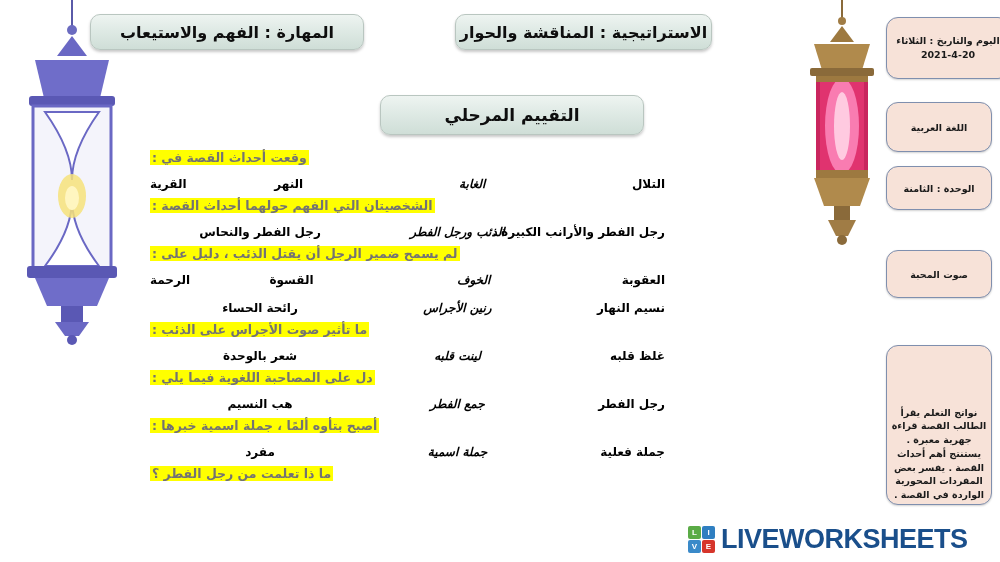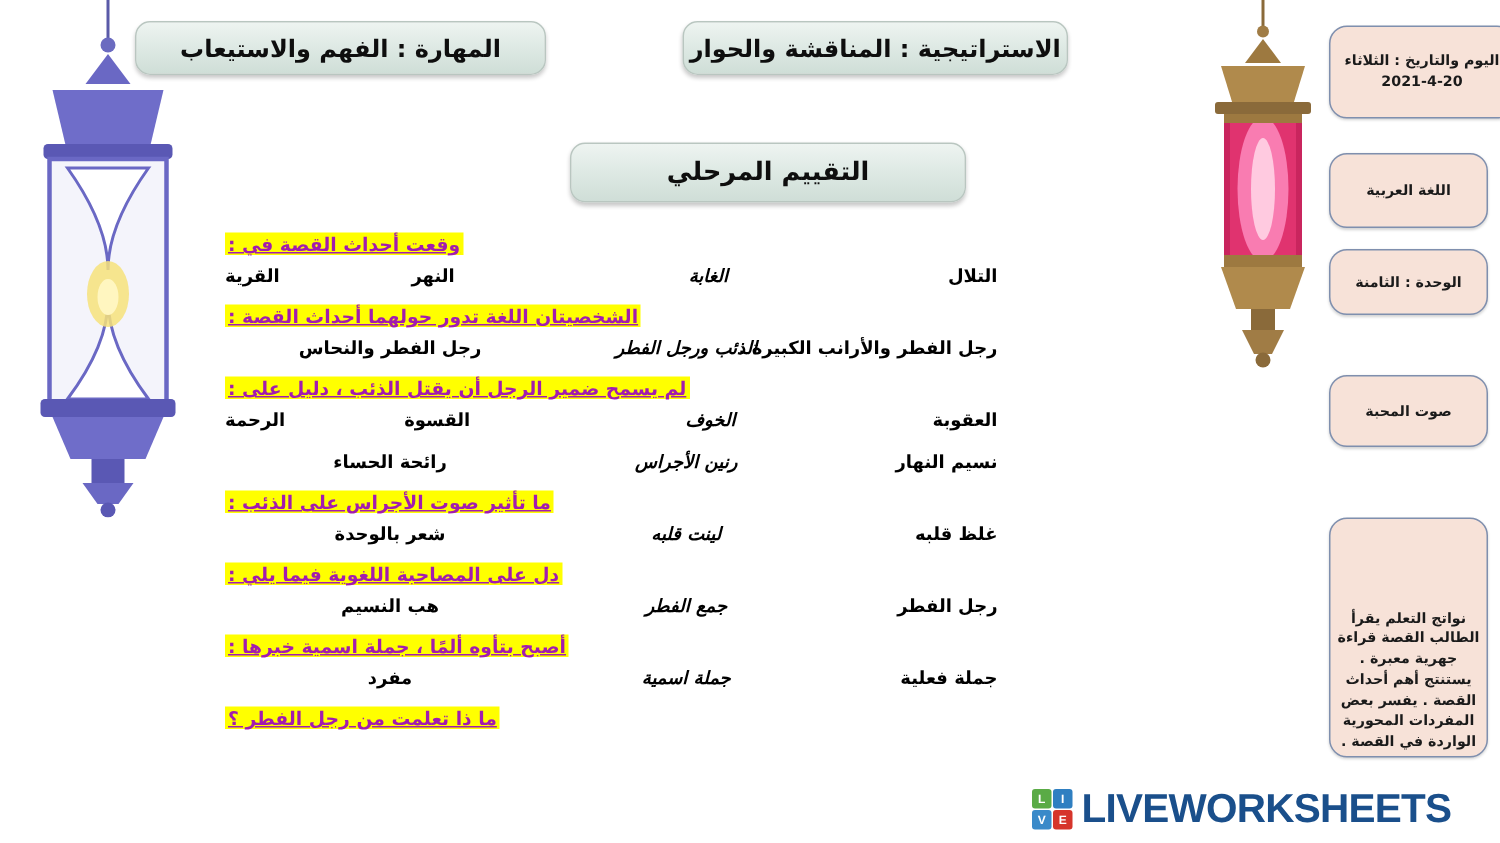--- a/index.html
+++ b/index.html
@@ -58,28 +58,27 @@
   .sheet{
     position:absolute;
     left:150px;top:150px;width:545px;height:360px;
     direction:rtl;
     font-family:"DejaVu Sans","Liberation Sans",sans-serif;
   }
   .q-line{
     text-align:right;
     font-size:12.5px;
     font-weight:bold;
-    color:#a21caf;
+    color:#737373;
     line-height:1.05;
     margin:0;
     height:20px;
     display:flex;
     justify-content:flex-end;
-    align-items:flex-end;
-    text-decoration:underline;
+    align-items:flex-start;
   }
   .q-line .hl{
     background:#ffff00;
     padding:1px 2px;
     white-space:nowrap;
   }
   .opt-row{
     display:flex;
     flex-direction:row;
     justify-content:flex-start;
@@ -186,21 +185,21 @@
       <div class="q-line">
         <span class="hl">وقعت أحداث القصة في :</span>
       </div>
       <div class="opt-row">
         <span class="opt">التلال</span>
         <span class="opt">الغابة</span>
         <span class="opt">النهر</span>
         <span class="opt">القرية</span>
       </div>
       <div class="q-line">
-        <span class="hl">الشخصيتان اللغة تدور حولهما أحداث القصة :</span>
+        <span class="hl">الشخصيتان التي الفهم حولهما أحداث القصة :</span>
       </div>
       <div class="opt-row">
         <span class="opt">رجل الفطر والأرانب الكبيرة .</span>
         <span class="opt">الذئب ورجل الفطر</span>
         <span class="opt">رجل الفطر والنحاس</span>
       </div>
       <div class="q-line">
         <span class="hl">لم يسمح ضمير الرجل أن يقتل الذئب ، دليل على :</span>
       </div>
       <div class="opt-row">

